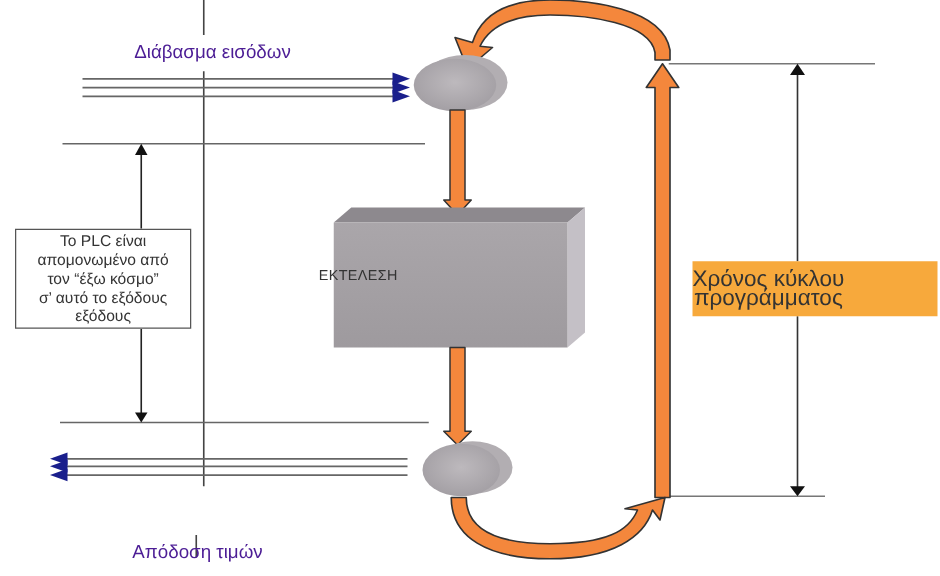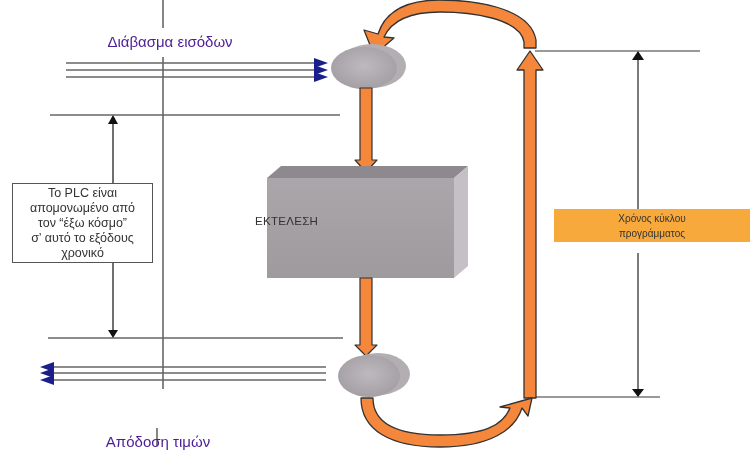--- a/index.html
+++ b/index.html
@@ -4,23 +4,23 @@
 <style>
   html, body { margin: 0; padding: 0; background: #ffffff; }
   body { width: 752px; height: 461px; position: relative; overflow: hidden;
          font-family: "Liberation Sans", sans-serif; }
   svg { position: absolute; left: 0; top: 0; }
   .lbl { position: absolute; color: #4c1d95; font-size: 15px; text-align: center; line-height: 16px; }
   .isolated-box { position: absolute; left: 12px; top: 183px; width: 141px; height: 80px;
                   background: #fff; border: 1.3px solid #555; box-sizing: border-box;
                   display: flex; align-items: center; justify-content: center;
                   text-align: center; font-size: 12.5px; line-height: 15px; color: #333; padding: 2px 6px; }
-  .cycle-box { position: absolute; left: 554px; top: 209px; width: 196px; height: 33px;
-               background: #f7a93c; display: flex; align-items: center; justify-content: center;
-               text-align: center; font-size: 10px; line-height: 15px; color: #333; }
+  .cycle-box { position: absolute; left: 554px; top: 209px; width: 196px; height: 44px;
+               background: #f7a93c; display: flex; align-items: center; 
+               text-align: center; font-size: 18px; line-height: 15px; color: #333; }
   .exec-text { position: absolute; left: 255px; top: 214px; width: 170px; text-align: left;
                font-size: 11.5px; line-height: 14px; color: #333; letter-spacing: 0.3px; }
 </style>
 </head>
 <body>
 
 <svg width="752" height="461" viewBox="0 0 752 461">
   <defs>
     <linearGradient id="boxFront" x1="0" y1="0" x2="0" y2="1">
       <stop offset="0" stop-color="#aaa6aa"></stop>
@@ -123,21 +123,21 @@
 <div class="lbl" style="left:68px; top:393px; width:180px;margin-top:41px;">
   <div>Απόδοση τιμών</div>
 </div>
 
 <div class="isolated-box">
   <div>
     <div>Το PLC είναι</div>
     <div>απομονωμένο από</div>
     <div>τον “έξω κόσμο”</div>
     <div>σ’ αυτό το εξόδους</div>
-    <div>χρονικό</div>
+    <div>εξόδους</div>
   </div>
 </div>
 
 <div class="exec-text">
   <div>ΕΚΤΕΛΕΣΗ</div>
 </div>
 
 <div class="cycle-box">
   <div>
     <div>Χρόνος κύκλου</div>

